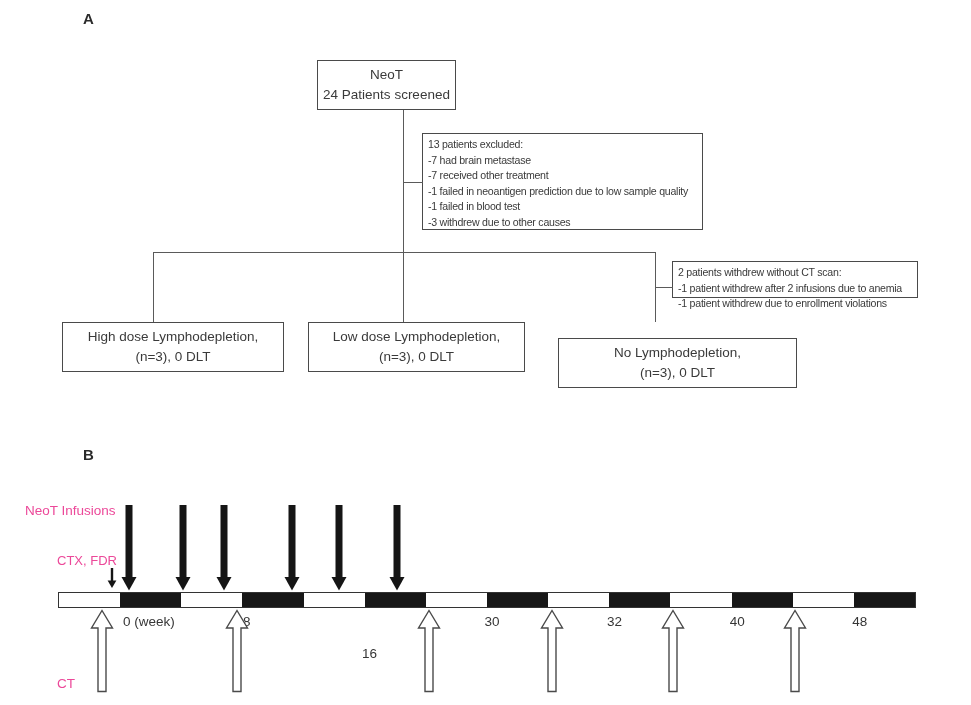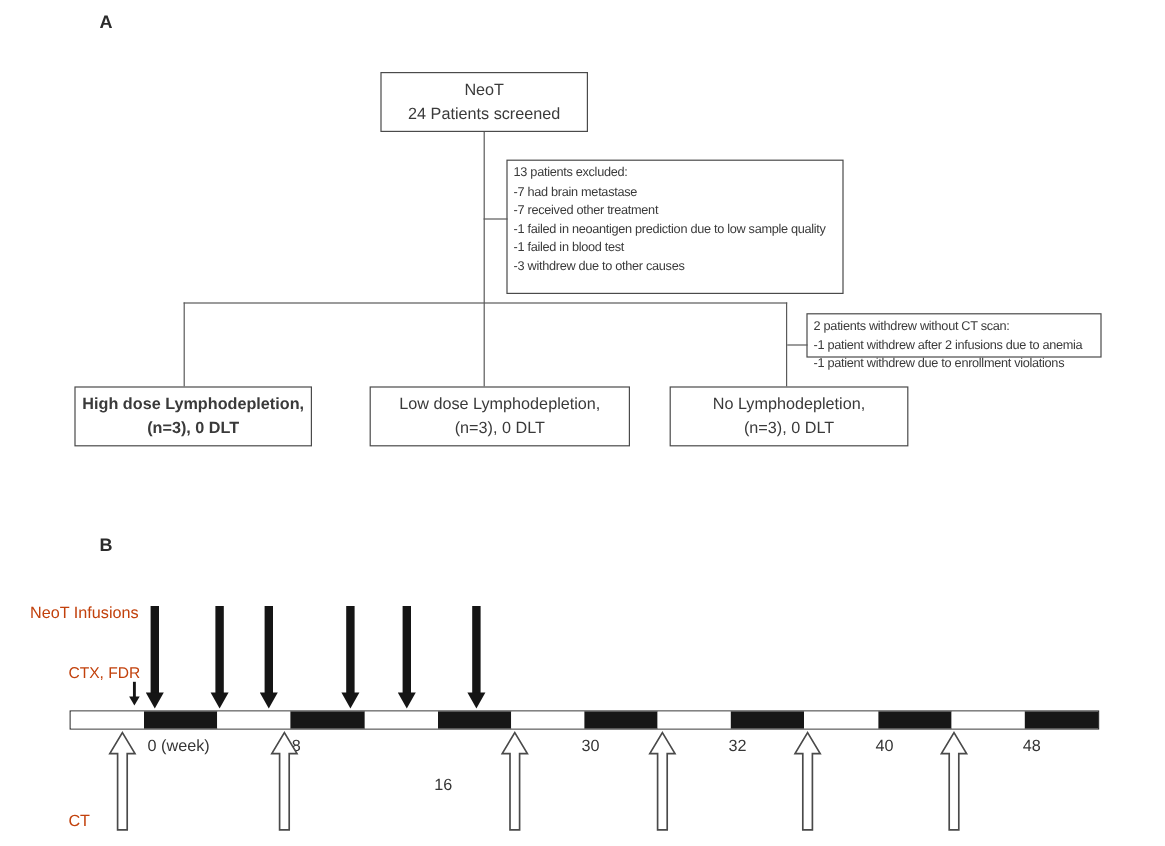--- a/index.html
+++ b/index.html
@@ -8,64 +8,64 @@
     font-family:"Liberation Sans", sans-serif; color:#363636; overflow:hidden;
   }
   .panel-label { position:absolute; font-weight:bold; font-size:15px; color:#2b2b2b; }
   .box { position:absolute; background:#fff; border:1.5px solid #4a4a4a; box-sizing:border-box; }
   .center-box { display:flex; flex-direction:column; justify-content:center; align-items:center;
     text-align:center; font-size:13.5px; line-height:20px; color:#3a3a3a; }
   .note-box { font-size:10.6px; line-height:15.6px; padding:3px 5px; letter-spacing:-0.25px;
     border-width:1.2px; color:#3a3a3a; }
   .note-box div { white-space:nowrap; }
   .hline, .vline { position:absolute; background:#5a5a5a; }
-  .lbl { position:absolute; white-space:nowrap; color:#c2410c; }
+  .lbl { position:absolute; white-space:nowrap; color:#ec4899; }
   .wk { position:absolute; top:614px; font-size:13.5px; transform:translateX(-50%); }
   .wk0 { position:absolute; top:614px; font-size:13.5px; }
   #bar { position:absolute; left:58px; top:592px; width:858px; height:16px;
     border:1.5px solid #333; box-sizing:border-box; display:flex; background:#fff; }
   .seg { flex:1 1 0; } .seg.b { background:#171717; } .seg.w { background:#ffffff; }
   .arrow-svg { position:absolute; }
 </style>
 </head>
 <body>
 
 <div class="canvas">
 
   <div class="panel-label" style="left:83px; top:10px;">A</div>
 
-  <div class="box center-box" style="left:317px; top:60px; width:173px; height:50px;">
+  <div class="box center-box" style="left:317px; top:60px; width:139px; height:50px;">
     <div>NeoT</div>
     <div>24 Patients screened</div>
   </div>
 
-  <div class="box note-box" id="excludedBox" style="left:422px; top:133px; width:281px; height:112px;">
+  <div class="box note-box" id="excludedBox" style="left:422px; top:133px; width:281px; height:97px;">
       <div>13 patients excluded:</div>
       <div>-7 had brain metastase</div>
       <div>-7 received other treatment</div>
       <div>-1 failed in neoantigen prediction due to low sample quality</div>
       <div>-1 failed in blood test</div>
       <div>-3 withdrew due to other causes</div>
     </div>
 
   <div class="box note-box" id="withdrawBox" style="left:672px; top:261px; width:246px; height:37px;">
       <div>2 patients withdrew without CT scan:</div>
       <div>-1 patient withdrew after 2 infusions due to anemia</div>
       <div>-1 patient withdrew due to enrollment violations</div>
     </div>
 
-  <div class="box center-box" style="left:62px; top:322px; width:198px; height:50px;font-weight:bold;">
+  <div class="box center-box" style="left:62px; top:322px; width:222px; height:50px;">
     <div>High dose Lymphodepletion,</div>
     <div>(n=3), 0 DLT</div>
   </div>
   <div class="box center-box" style="left:308px; top:322px; width:217px; height:50px;">
     <div>Low dose Lymphodepletion,</div>
     <div>(n=3), 0 DLT</div>
   </div>
-  <div class="box center-box" style="left:558px; top:322px; width:199px; height:50px;">
+  <div class="box center-box" style="left:558px; top:338px; width:239px; height:50px;">
     <div>No Lymphodepletion,</div>
     <div>(n=3), 0 DLT</div>
   </div>
 
   <div class="vline" style="left:402.5px; top:110px; width:1.3px; height:212px;"></div>
   <div class="hline" style="left:403px; top:181.5px; width:20px; height:1.3px;"></div>
   <div class="hline" style="left:153px; top:252px; width:503px; height:1.3px;"></div>
   <div class="vline" style="left:153px; top:252px; width:1.3px; height:70px;"></div>
   <div class="vline" style="left:655px; top:252px; width:1.3px; height:70px;"></div>
   <div class="hline" style="left:656px; top:287px; width:17px; height:1.3px;"></div>

